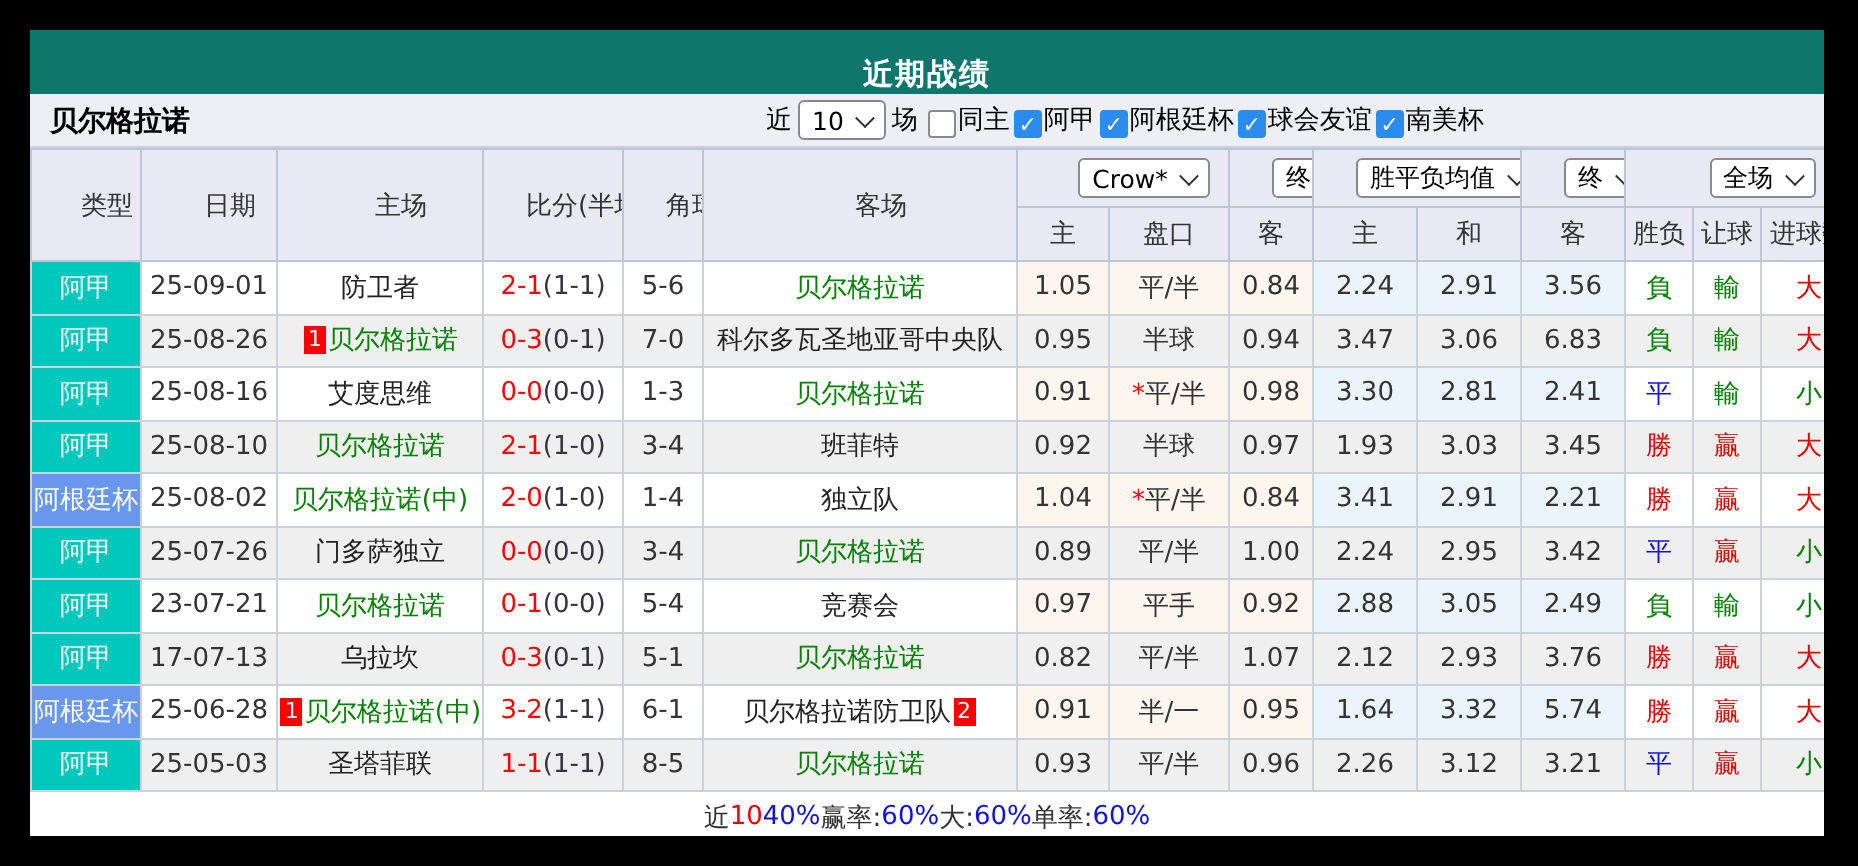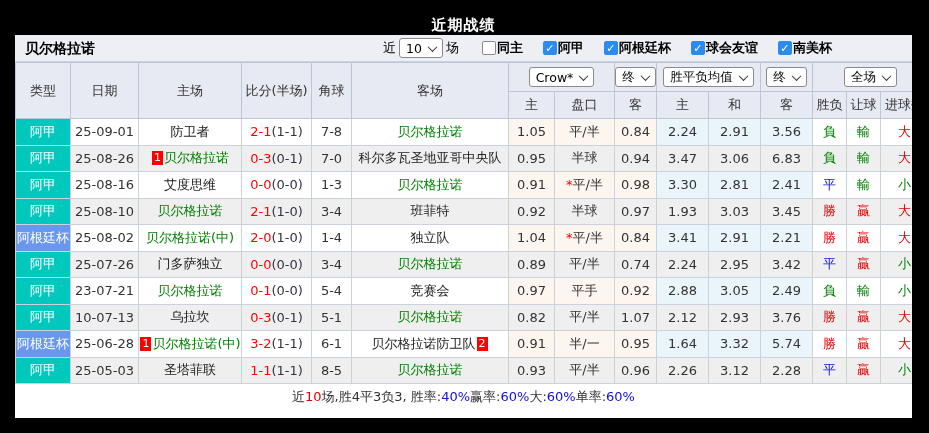--- a/index.html
+++ b/index.html
@@ -3,49 +3,49 @@
 <meta charset="utf-8">
 <style>
   html,body{margin:0;padding:0;}
   body{
     width:929px;height:433px;background:#000;position:relative;overflow:hidden;
     font-family:"DejaVu Sans","Liberation Sans",sans-serif;font-size:13px;color:#333;
   }
   .panel{position:absolute;left:15px;top:15px;width:897px;height:403px;background:#fff;overflow:hidden;}
 
   
-  .titlebar{height:20px;background:#000000;display:flex;align-items:flex-end;justify-content:center;color:#fff;}
+  .titlebar{height:32px;background:#0f766e;display:flex;align-items:flex-end;justify-content:center;color:#fff;}
   .titlebar .title{font-weight:bold;font-size:15px;letter-spacing:1px;}
   .rwrap{display:inline-flex;align-items:center;margin-left:7px;gap:4px;cursor:pointer;}
   .radio{width:12px;height:12px;border:2px solid #fff;border-radius:50%;box-sizing:border-box;display:inline-block;}
   .radio.sel{background:#fff;}
   .rlabel{font-size:13px;}
 
   
   .filterbar{height:27px;background:#eeeff5;position:relative;border-bottom:1px solid #c9d2e0;box-sizing:border-box;}
   .team-name{position:absolute;left:10px;top:5px;font-weight:bold;font-size:14px;color:#000;}
   .filters{position:absolute;left:365px;top:0;height:26px;display:flex;align-items:center;color:#000;}
   .filters .lbl{margin:0 3px;}
-  .cbgroup{display:inline-flex;align-items:center;margin-left:20px;font-weight:bold;}
+  .cbgroup{display:inline-flex;align-items:flex-end;margin-left:2px;}
   .cb{width:14px;height:14px;box-sizing:border-box;border:1px solid #8a8a8a;background:#fff;border-radius:2px;
       display:inline-flex;align-items:center;justify-content:center;margin-right:1px;cursor:pointer;}
   .cb.checked{background:#2b8cee;border-color:#2b8cee;}
   .cb.checked::after{content:"✓";color:#fff;font-size:11px;font-weight:bold;line-height:1;}
 
   
   .select{display:inline-flex;align-items:center;gap:7px;background:#fff;border:1px solid #8a8a8a;border-radius:3px;
           padding:1px 6px;height:20px;box-sizing:border-box;font-size:12.5px;color:#000;cursor:pointer;white-space:nowrap;}
   .chev{width:6px;height:6px;border-right:1.7px solid #333;border-bottom:1.7px solid #333;
         transform:rotate(45deg) translate(-1px,-1px);display:inline-block;}
 
   
   table.grid{border-collapse:collapse;table-layout:fixed;width:913px;}
   .grid th,.grid td{border:1px solid #ccd2dc;text-align:center;vertical-align:middle;overflow:hidden;white-space:nowrap;padding:0;}
   .grid thead th{background:#e7eaf2;color:#333;font-weight:normal;border-color:#bcc6d6;}
-  .grid thead tr.h1 th{height:28px;}
+  .grid thead tr.h1 th{height:28px;padding-left:21px;}
   .grid thead tr.h2 th{height:26px;}
   .grid tbody tr{height:26.5px;}
   .grid tbody tr:nth-child(even) td{background:#efefef;}
   .grid tbody tr:nth-child(odd) td{background:#fff;}
   .grid tbody tr:nth-child(odd) td.o-odds{background:#fdf6ef;}
   .grid tbody tr:nth-child(odd) td.o-avg{background:#eaf4fb;}
   td.type-cell{color:#fff;font-size:13px;}
   .c-red{color:#e60000;}
   .c-green{color:#008000;}
   .c-blue{color:#1010e0;}
@@ -171,21 +171,21 @@
         <th>让球</th>
         <th>进球数</th>
       </tr>
     </thead>
     <tbody id="tbody">
         <tr>
           <td class="type-cell" style="background: rgb(0, 200, 189);">阿甲</td>
           <td>25-09-01</td>
           <td><span class="team-other">防卫者</span></td>
           <td><span class="score-main">2-1</span><span class="score-half">(1-1)</span></td>
-          <td>7-8</td>
+          <td>5-6</td>
           <td><span class="team-self">贝尔格拉诺</span></td>
           <td class="o-odds">1.05</td>
           <td class="o-odds">平/半</td>
           <td class="o-odds">0.84</td>
           <td class="o-avg">2.24</td>
           <td class="o-avg">2.91</td>
           <td class="o-avg">3.56</td>
           <td class="c-green">負</td>
           <td class="c-green">輸</td>
           <td class="c-red">大</td>
@@ -260,21 +260,21 @@
         </tr>
         <tr>
           <td class="type-cell" style="background: rgb(0, 200, 189);">阿甲</td>
           <td>25-07-26</td>
           <td><span class="team-other">门多萨独立</span></td>
           <td><span class="score-main">0-0</span><span class="score-half">(0-0)</span></td>
           <td>3-4</td>
           <td><span class="team-self">贝尔格拉诺</span></td>
           <td class="o-odds">0.89</td>
           <td class="o-odds">平/半</td>
-          <td class="o-odds">0.74</td>
+          <td class="o-odds">1.00</td>
           <td class="o-avg">2.24</td>
           <td class="o-avg">2.95</td>
           <td class="o-avg">3.42</td>
           <td class="c-blue">平</td>
           <td class="c-red">贏</td>
           <td class="c-green">小</td>
         </tr>
         <tr>
           <td class="type-cell" style="background: rgb(0, 200, 189);">阿甲</td>
           <td>23-07-21</td>
@@ -287,21 +287,21 @@
           <td class="o-odds">0.92</td>
           <td class="o-avg">2.88</td>
           <td class="o-avg">3.05</td>
           <td class="o-avg">2.49</td>
           <td class="c-green">負</td>
           <td class="c-green">輸</td>
           <td class="c-green">小</td>
         </tr>
         <tr>
           <td class="type-cell" style="background: rgb(0, 200, 189);">阿甲</td>
-          <td>10-07-13</td>
+          <td>17-07-13</td>
           <td><span class="team-other">乌拉坎</span></td>
           <td><span class="score-main">0-3</span><span class="score-half">(0-1)</span></td>
           <td>5-1</td>
           <td><span class="team-self">贝尔格拉诺</span></td>
           <td class="o-odds">0.82</td>
           <td class="o-odds">平/半</td>
           <td class="o-odds">1.07</td>
           <td class="o-avg">2.12</td>
           <td class="o-avg">2.93</td>
           <td class="o-avg">3.76</td>
@@ -331,32 +331,31 @@
           <td>25-05-03</td>
           <td><span class="team-other">圣塔菲联</span></td>
           <td><span class="score-main">1-1</span><span class="score-half">(1-1)</span></td>
           <td>8-5</td>
           <td><span class="team-self">贝尔格拉诺</span></td>
           <td class="o-odds">0.93</td>
           <td class="o-odds">平/半</td>
           <td class="o-odds">0.96</td>
           <td class="o-avg">2.26</td>
           <td class="o-avg">3.12</td>
-          <td class="o-avg">2.28</td>
+          <td class="o-avg">3.21</td>
           <td class="c-blue">平</td>
           <td class="c-red">贏</td>
           <td class="c-green">小</td>
         </tr>
       </tbody>
   </table>
 
   <div class="summary" id="summary">
       <span class="c-dark">近</span>
       <span class="c-red">10</span>
-      <span class="c-dark">场,胜4平3负3, 胜率:</span>
       <span class="c-blue">40%</span>
       <span class="c-dark"> 赢率:</span>
       <span class="c-blue">60%</span>
       <span class="c-dark"> 大:</span>
       <span class="c-blue">60%</span>
       <span class="c-dark"> 单率:</span>
       <span class="c-blue">60%</span>
     </div>
 </div>
 

